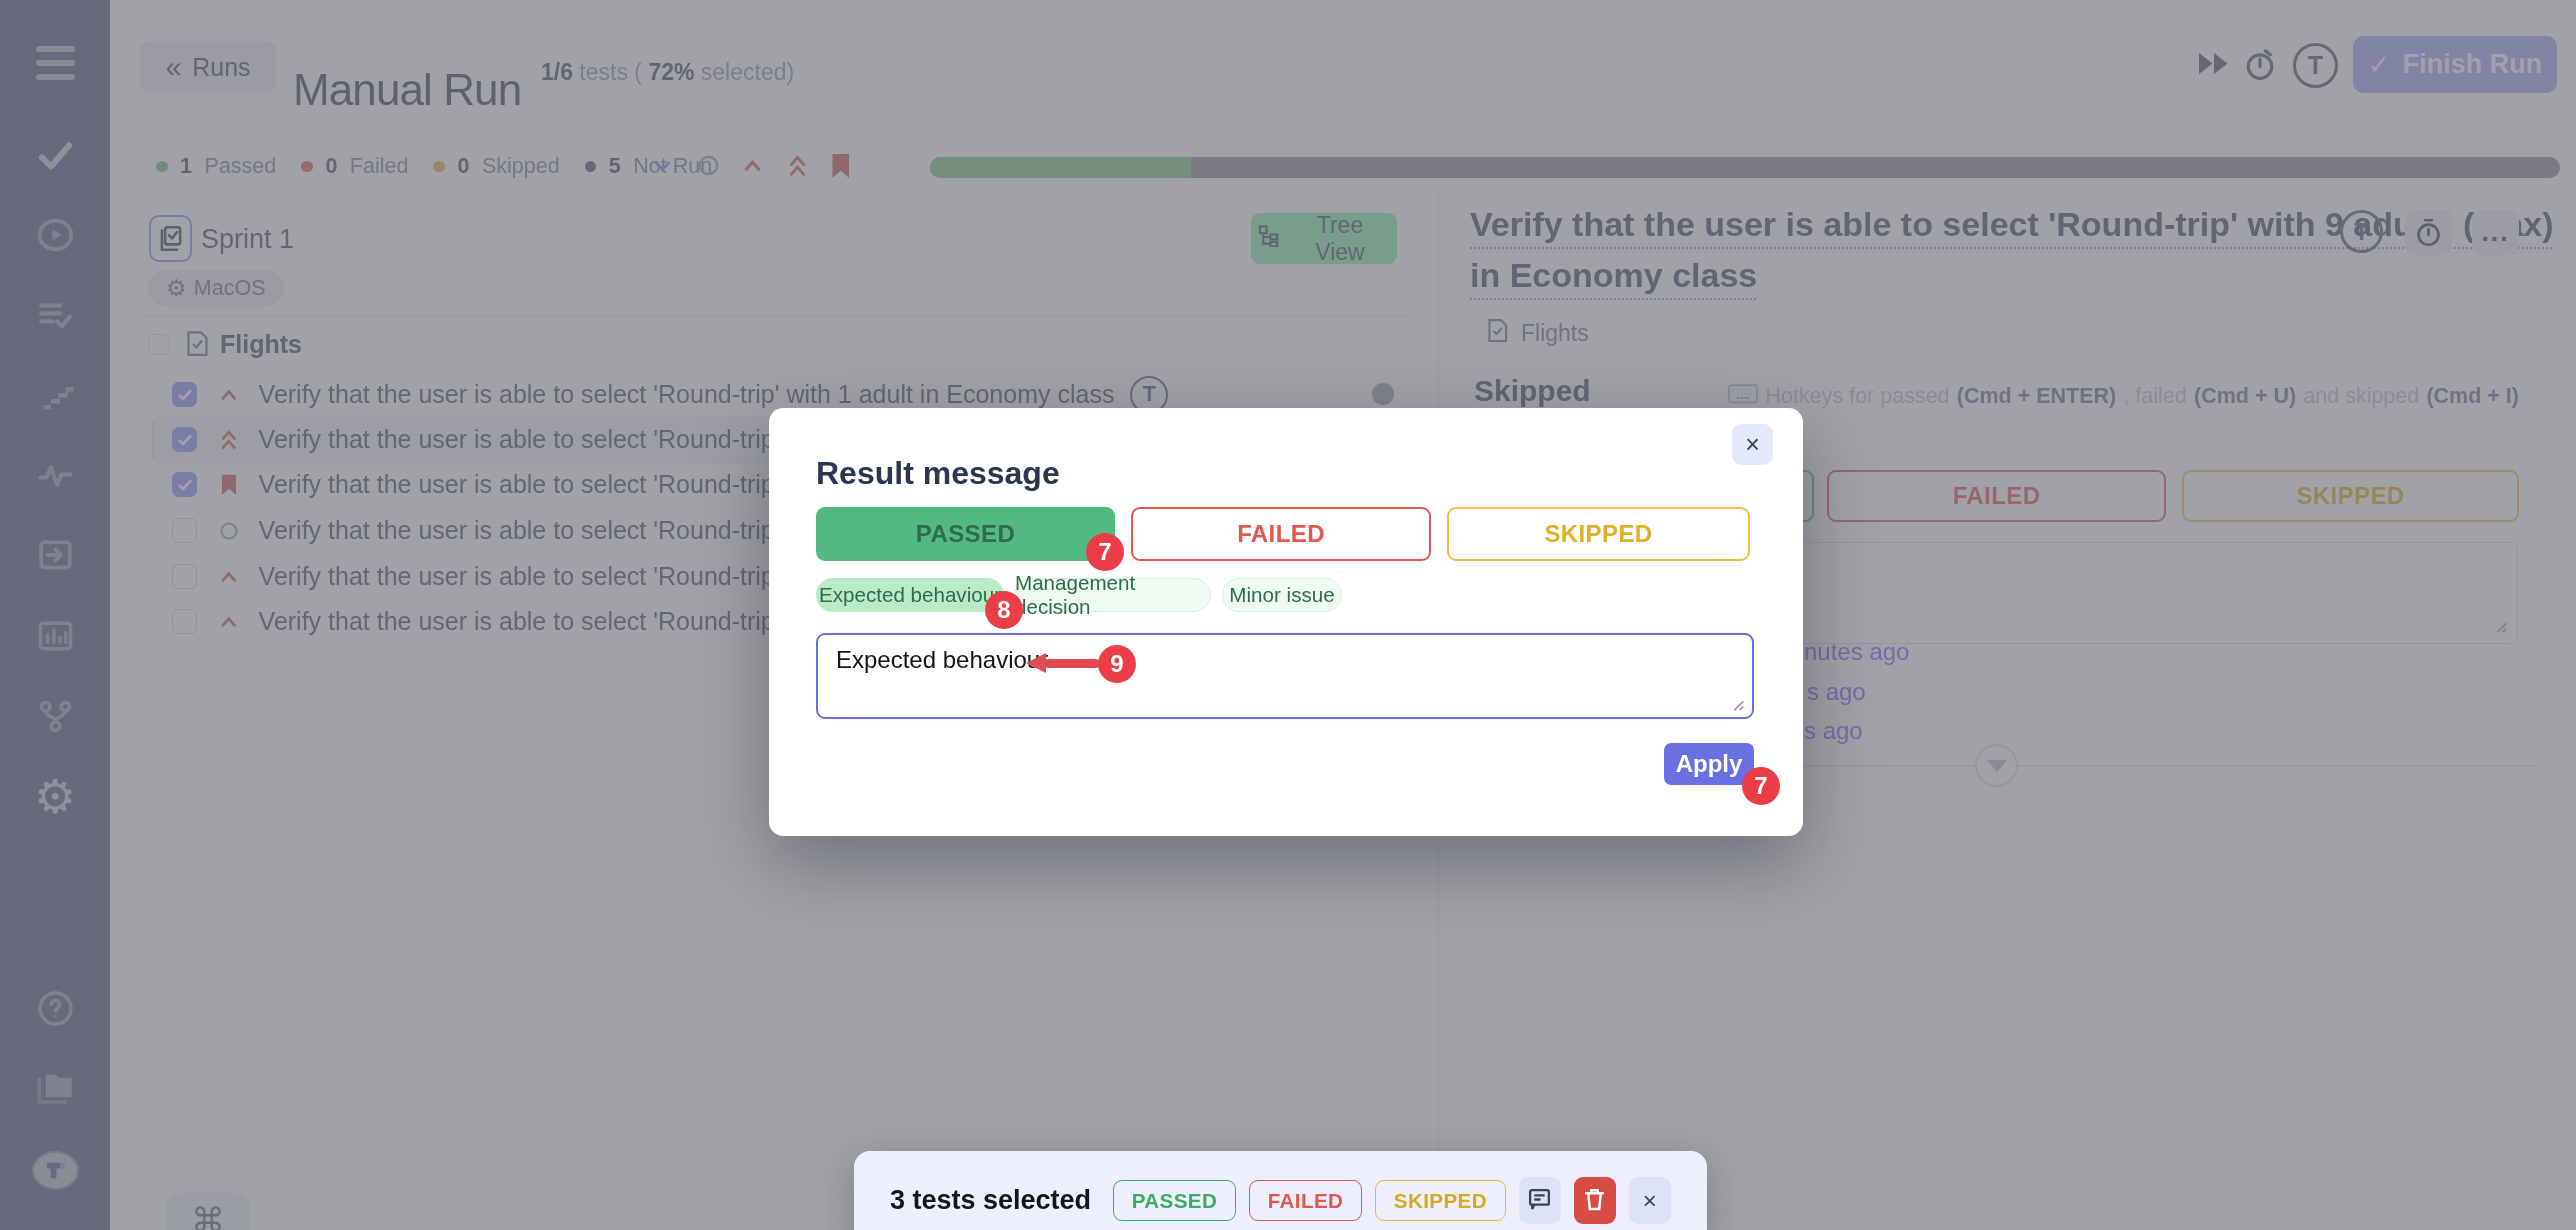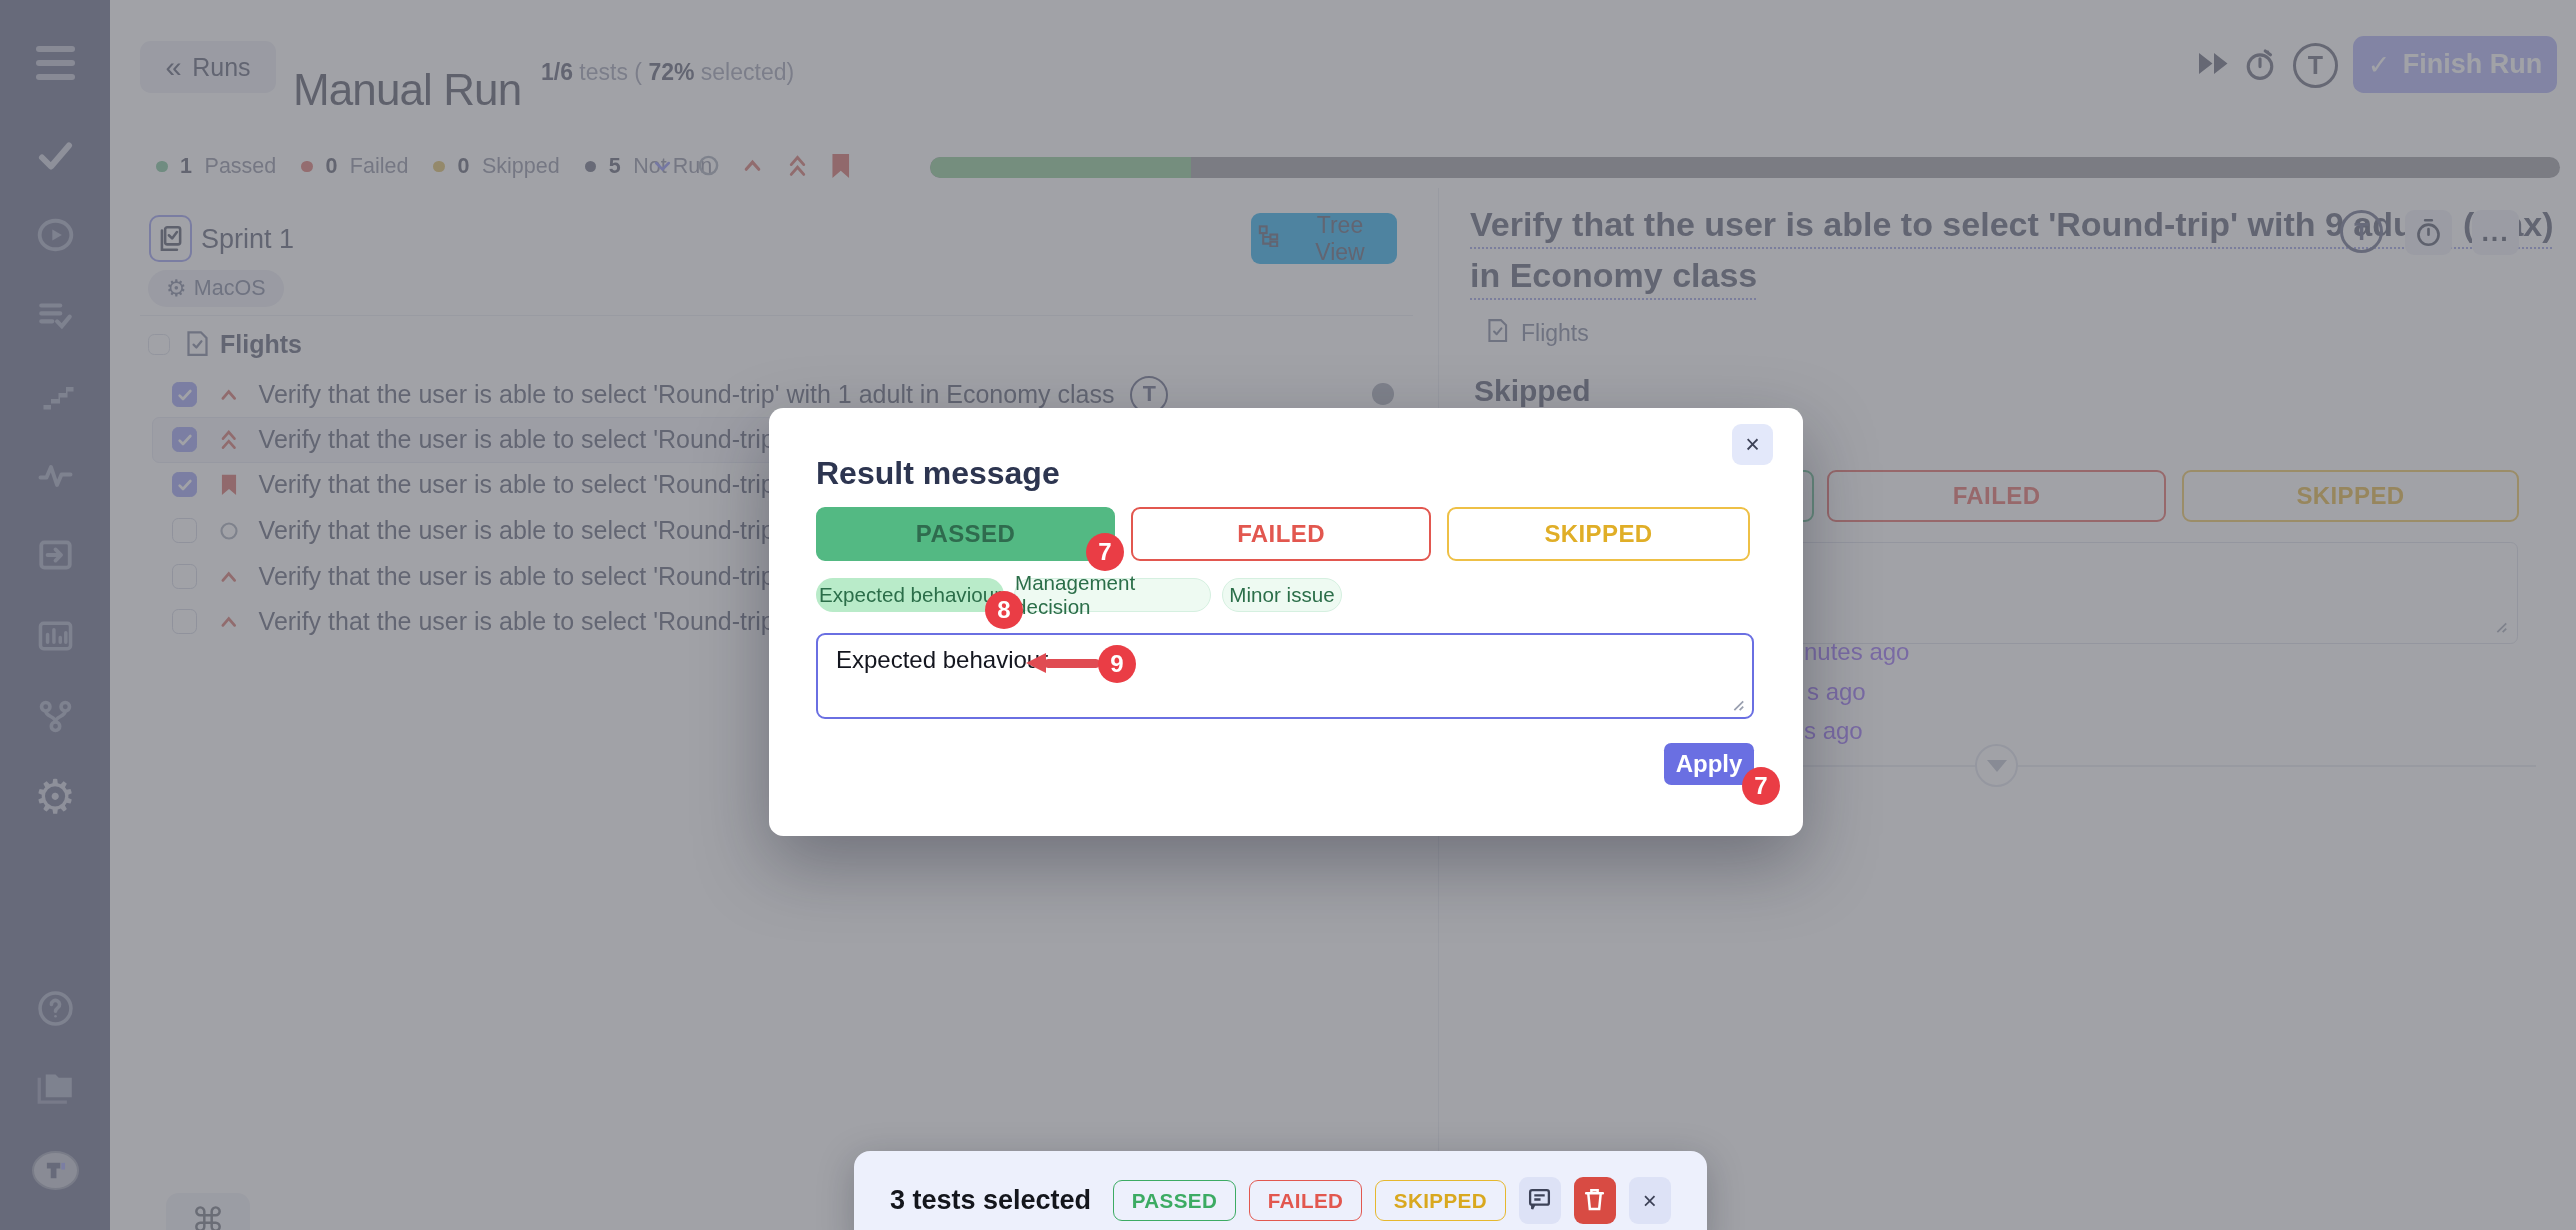--- a/index.html
+++ b/index.html
@@ -33,21 +33,21 @@
   .st-count{font-weight:bold;color:#4a4e60;}
   .st-label{color:#7e8296;margin-right:12.5px;}
   .flt-icons{position:absolute;top:152px;display:flex;align-items:center;gap:21.5px;}
   .progress{position:absolute;left:930px;top:157px;width:1630px;height:20.6px;border-radius:10.7px;background:#8f9096;overflow:hidden;}
   .progress .fill{height:100%;background:#7fc487;border-radius:10.7px 0 0 10.7px;}
 
   
   .suite-cb{position:absolute;left:149px;top:215px;width:43px;height:47px;border:2.7px solid #8e93f0;border-radius:10px;background:#ffffff;
     display:flex;align-items:center;justify-content:center;color:#3d4257;cursor:pointer;}
   .suite-name{position:absolute;left:201px;top:224px;font-size:27px;color:#474c63;}
-  .treeview-btn{position:absolute;left:1251px;top:213px;width:146px;height:51px;background:#0ea5e9;border:none;border-radius:9px;
+  .treeview-btn{position:absolute;left:1251px;top:213px;width:146px;height:51px;background:#86efac;border:none;border-radius:9px;
     display:flex;align-items:center;justify-content:center;gap:9px;font-size:23px;color:#474c63;cursor:pointer;}
   .tag-macos{position:absolute;left:148px;top:270px;height:37px;padding:0 18px;background:#e9eaf2;border-radius:19px;
     display:flex;align-items:center;gap:7.2px;font-size:21.5px;color:#6e7590;cursor:pointer;}
   .lp-divider{position:absolute;left:140px;top:315px;width:1273px;height:0.9px;background:#e8e9f0;}
 
   .folder-row{position:absolute;left:148px;top:324px;height:41px;display:flex;align-items:center;cursor:pointer;}
   .cb{width:25px;height:25px;border-radius:6.3px;flex:0 0 auto;}
   .cb-off{background:#ffffff;border:1.8px solid #ccd0de;}
   .cb-on{background:#8f96f2;border:1.8px solid #8f96f2;display:flex;align-items:center;justify-content:center;}
   .folder-row .cb{width:21.5px;height:21.5px;border-color:#d6d9e4;}
@@ -410,20 +410,32 @@
 
   <div class="rp-crumb">
     <span><svg width="21.5" height="25" viewBox="0 0 20 24" fill="none" stroke="currentColor" stroke-width="2">
           <path d="M2 2h11l5 5v15H2z"></path>
           <path d="M6.5 13l2.5 2.5 4.5-5.5" stroke-linecap="round" stroke-linejoin="round"></path>
         </svg></span>
     <span>Flights</span>
   </div>
 
   <div class="rp-section">Skipped</div>
+  <div class="rp-hotkeys">
+    <span><svg width="30" height="21.5" viewBox="0 0 28 18" fill="none" stroke="currentColor" stroke-width="1.8">
+          <rect x="1" y="1" width="26" height="16" rx="2"></rect>
+          <path d="M5 5h1M9 5h1M13 5h1M17 5h1M21 5h1M5 9h1M9 9h1M13 9h1M17 9h1M21 9h1M8 13h12"></path>
+        </svg></span>
+    <span>Hotkeys for passed </span>
+      <b>(Cmd + ENTER)</b>
+      <span> , failed </span>
+      <b>(Cmd + U)</b>
+      <span> and skipped </span>
+      <b>(Cmd + I)</b>
+  </div>
 
   <button class="ob ob-green abs" style="left:1474px;top:470px;width:340px;">
       <span>PASSED</span>
     </button>
   <button class="ob ob-red abs" style="left:1827px;top:470px;width:339px;">
       <span>FAILED</span>
     </button>
   <button class="ob ob-yellow abs" style="left:2182px;top:470px;width:337px;">
       <span>SKIPPED</span>
     </button>

